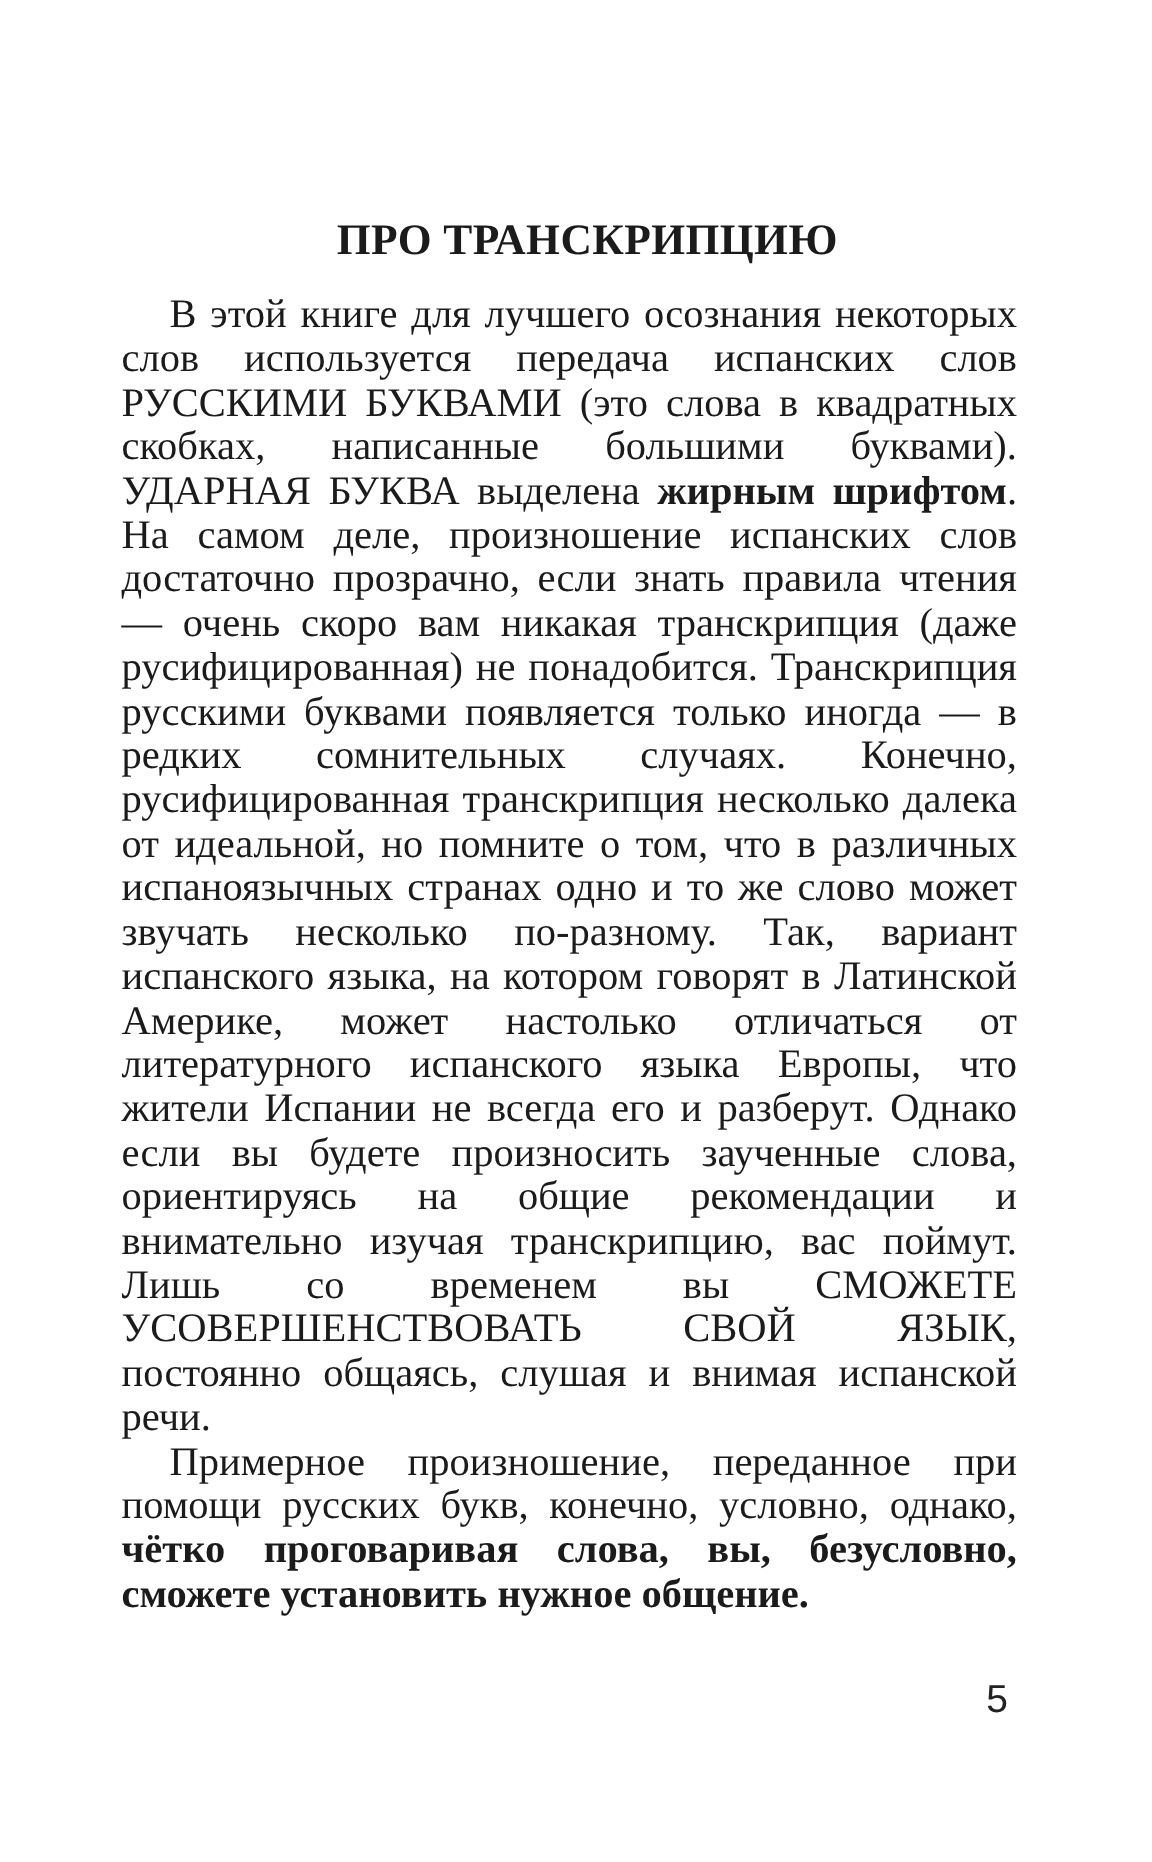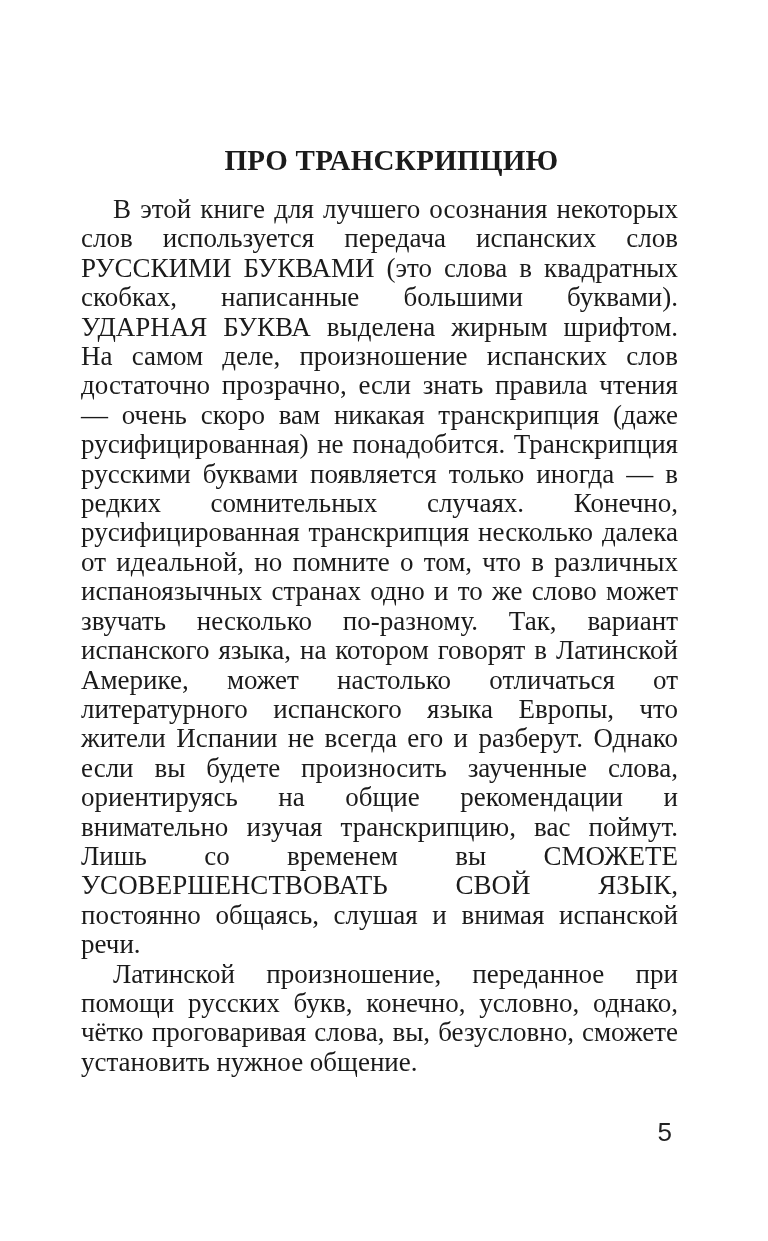--- a/index.html
+++ b/index.html
@@ -39,21 +39,21 @@
     text-align: justify;
     hyphens: auto;
     -webkit-hyphens: auto;
   }
   .body-text p {
     margin: 0;
     padding: 0;
     text-indent: 32px;
   }
   .seg-bold {
-    font-weight: normal;
+    font-weight: bold;
   }
   .page-number {
     position: absolute;
     top: 1117px;
     left: 81px;
     width: 591px;
     text-align: right;
     font-family: "Liberation Sans", sans-serif;
     font-size: 26px;
     color: #222222;
@@ -63,18 +63,18 @@
 <body>
 
 <div class="page">
 
   <h1 class="title">ПРО ТРАНСКРИПЦИЮ</h1>
 
   <div class="body-text">
     <p><span>В этой книге для лучшего осознания некоторых слов используется передача испанских слов РУССКИМИ БУКВАМИ (это слова в квадратных скобках, написанные большими буквами). УДАРНАЯ БУКВА выделена </span><span class="seg-bold">жирным шрифтом</span><span>. На самом деле, произношение испанских слов достаточно прозрачно, если знать правила чтения — очень скоро вам никакая транскрипция (даже русифицированная) не понадобится. Транскрипция русскими буквами появляется только иногда — в редких сомнительных случаях. Конечно, русифицированная транскрипция несколько далека от идеальной, но помните о том, что в различных испаноязычных странах одно и то же слово может звучать несколько по-разному. Так, вариант испанского языка, на котором говорят в Латинской Америке, может настолько отличаться от литературного испанского языка Европы, что жители Испании не всегда его и разберут. Однако если вы будете произносить заученные слова, ориентируясь на общие рекомендации и внимательно изучая транскрипцию, вас поймут. Лишь со временем вы СМОЖЕТЕ УСОВЕРШЕНСТВОВАТЬ СВОЙ ЯЗЫК, постоянно общаясь, слушая и внимая испанской речи.</span></p>
 
 
-    <p><span>Латинской произношение, переданное при помощи русских букв, конечно, условно, однако, </span><span class="seg-bold">чётко проговаривая слова, вы, безусловно, сможете установить нужное общение.</span></p>
+    <p><span>Примерное произношение, переданное при помощи русских букв, конечно, условно, однако, </span><span class="seg-bold">чётко проговаривая слова, вы, безусловно, сможете установить нужное общение.</span></p>
   </div>
 
   <div class="page-number">5</div>
 
 </div>
 
 </body></html>

